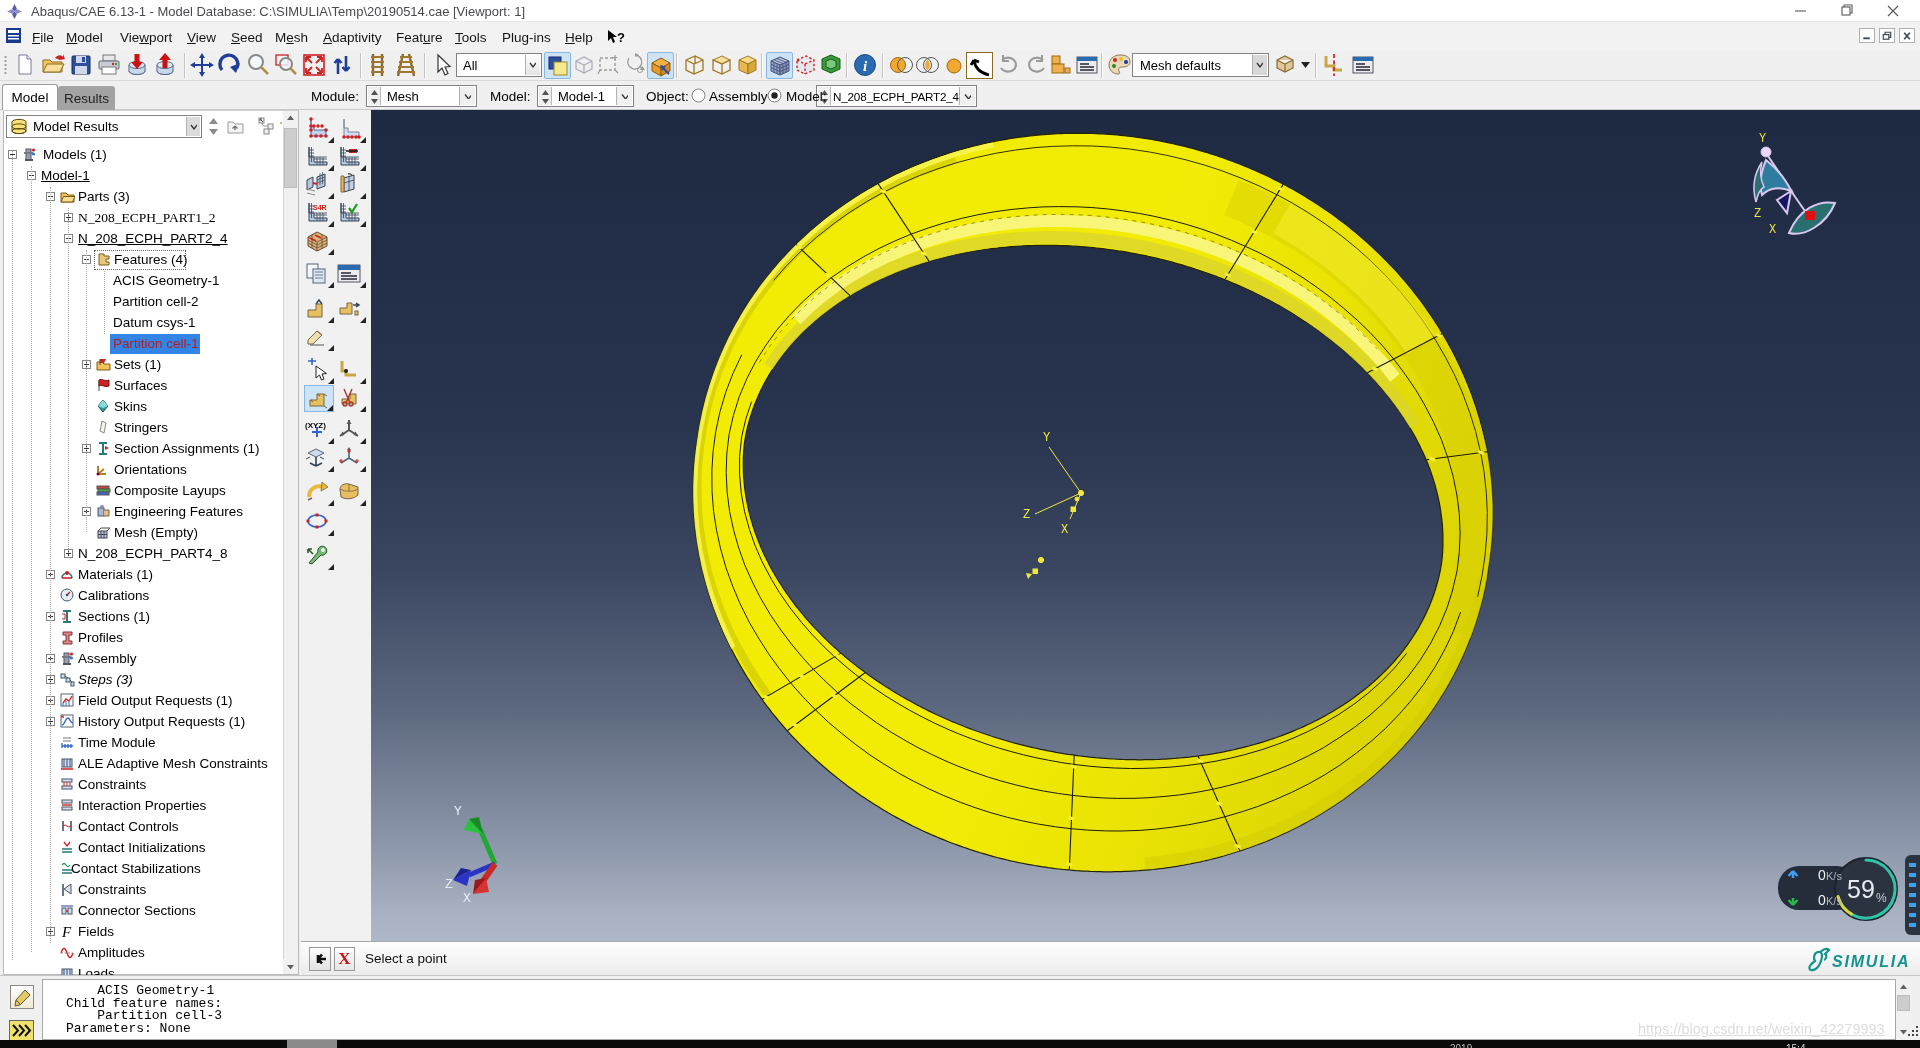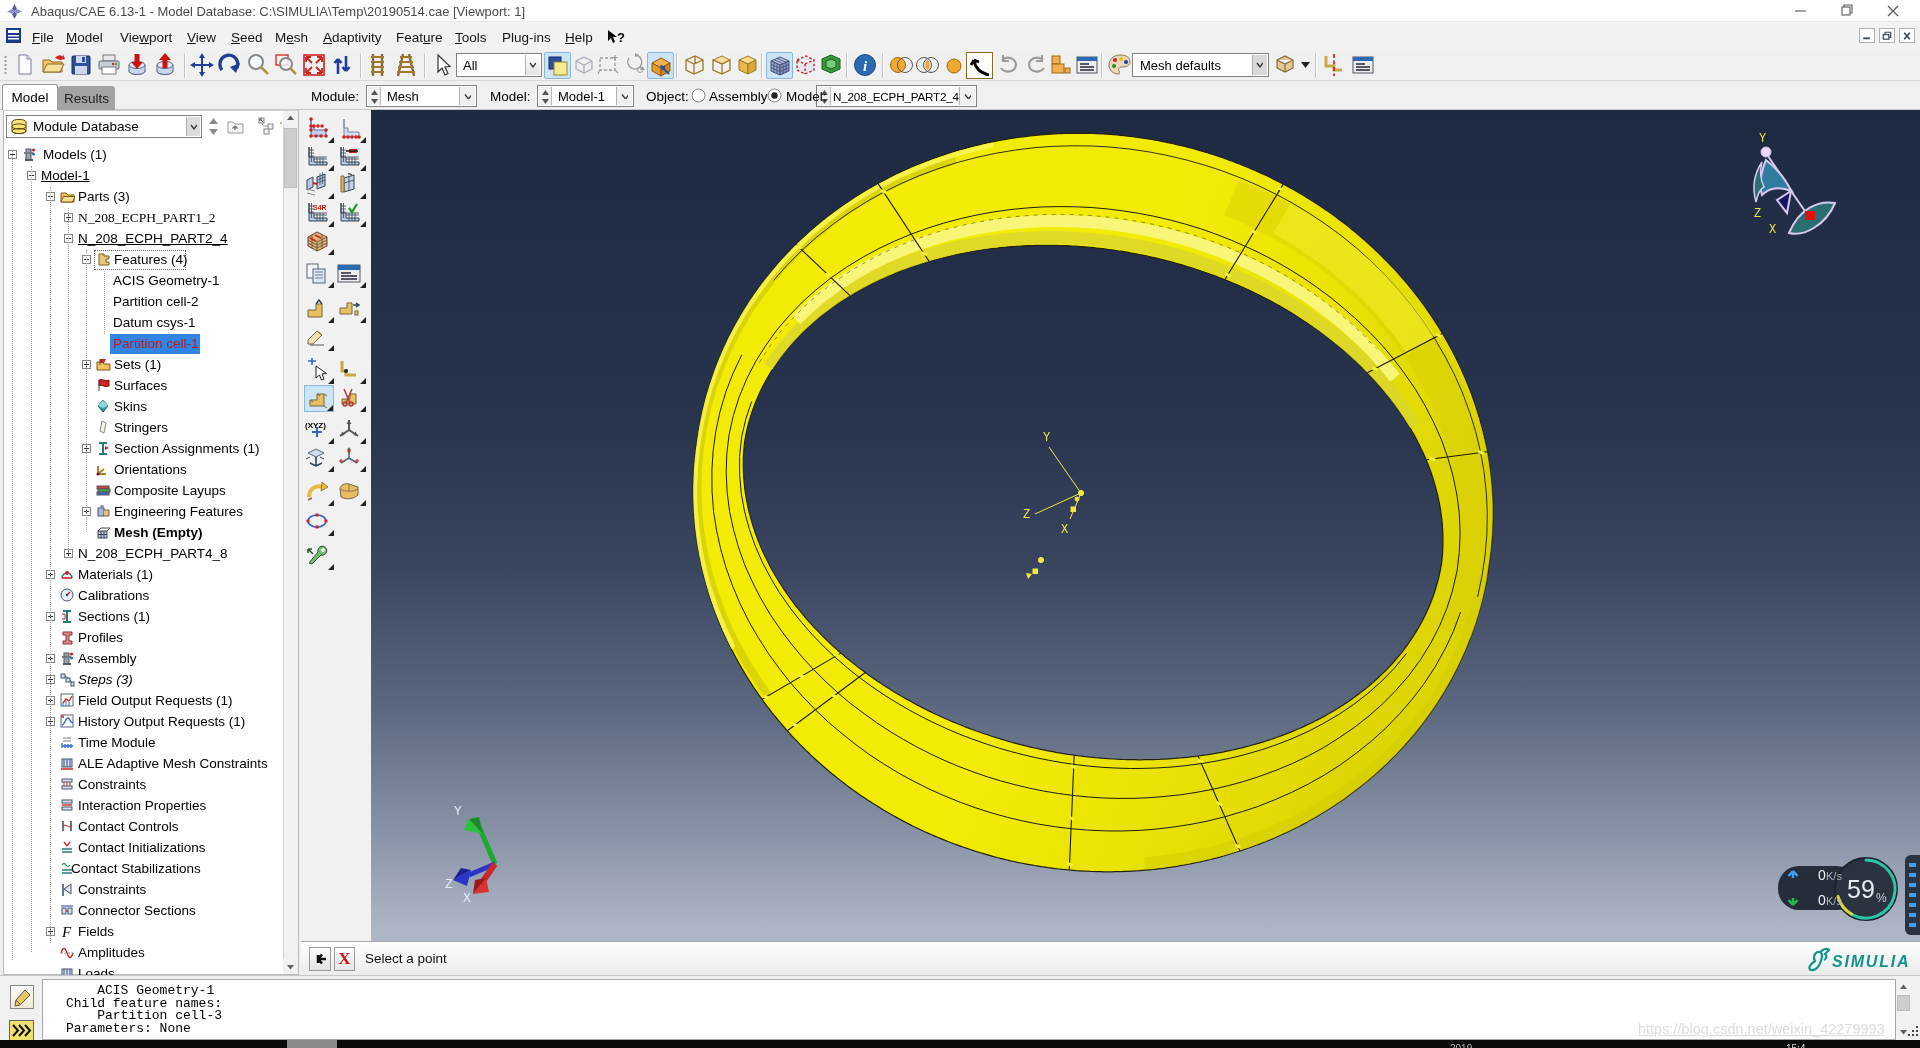--- a/index.html
+++ b/index.html
@@ -359,21 +359,21 @@
     <span class="lbl" style="left:786px">Model:</span>
   </div>
 <div id="treewhite"></div>
 <div class="combo" style="left:6px;top:115px;width:196px;height:23px">
     <svg class="ab" style="left:3px;top:2px" width="18" height="18" viewBox="0 0 18 18">
       <ellipse cx="9" cy="4" rx="7" ry="2.6" fill="#f7e27a" stroke="#5a4a10"></ellipse>
       <path d="M2 4 V13 A7 2.6 0 0 0 16 13 V4" fill="#f7e27a" stroke="#5a4a10"></path>
       <ellipse cx="9" cy="8.5" rx="7" ry="2.6" fill="none" stroke="#5a4a10"></ellipse>
       <ellipse cx="9" cy="13" rx="7" ry="2.6" fill="none" stroke="#5a4a10"></ellipse>
     </svg>
-    <span style="position:absolute;left:26px;top:3px;font-size:13.5px">Module Database</span>
+    <span style="position:absolute;left:26px;top:3px;font-size:13.5px">Model Results</span>
     <div class="drop" style="width:14px;background:#dcdcdc">
       <svg class="chev" width="8" height="8" style="left:3px">
         <path d="M1 2 L4 6 L7 2" fill="none" stroke="#333" stroke-width="1.3"></path>
       </svg>
     </div>
   </div>
 <svg class="ab" style="left:207px;top:116px" width="13" height="22">
     <path d="M2 8 L6.5 2 L11 8 Z" fill="#8a8a8a"></path>
     <path d="M2 13 L6.5 19 L11 13 Z" fill="#8a8a8a"></path>
   </svg>
@@ -489,21 +489,21 @@
 <svg class="ab" style="left:96px;top:504px" width="15" height="15" viewBox="0 0 15 15">
     <rect x="2" y="4" width="6" height="8" fill="#aab8d8" stroke="#456"></rect>
     <path d="M8 6 h5 v6 h-5" fill="#e0c080" stroke="#765"></path>
     <circle cx="6" cy="3" r="2" fill="#88a"></circle>
   </svg>
 <div class="trow" style="left:114px;top:501px;">Engineering Features</div>
 <svg class="ab" style="left:96px;top:525px" width="15" height="15" viewBox="0 0 15 15">
     <rect x="2" y="6" width="9" height="7" fill="#b8c4dd" stroke="#445"></rect>
     <path d="M5 6 V13 M8 6 V13 M2 9.5 H11 M2 6 l3 -3 h9 l-3 3" stroke="#445" fill="none"></path>
   </svg>
-<div class="trow" style="left:114px;top:522px;font-weight:bold;">Mesh (Empty)</div>
+<div class="trow" style="left:114px;top:522px;">Mesh (Empty)</div>
 <div class="ebox" style="left:64px;top:549px">
     <i></i>
     <b></b>
   </div>
 <div class="trow" style="left:78px;top:543px;">N_208_ECPH_PART4_8</div>
 <div class="ebox" style="left:46px;top:570px">
     <i></i>
     <b></b>
   </div>
 <svg class="ab" style="left:60px;top:567px" width="15" height="15" viewBox="0 0 15 15">

